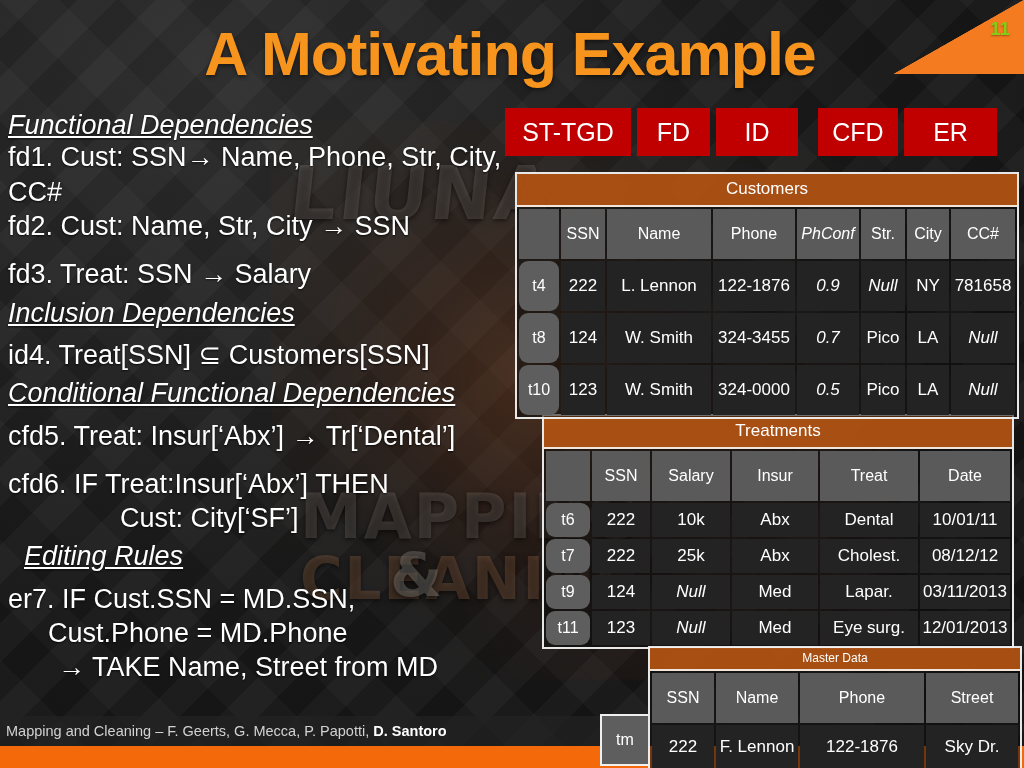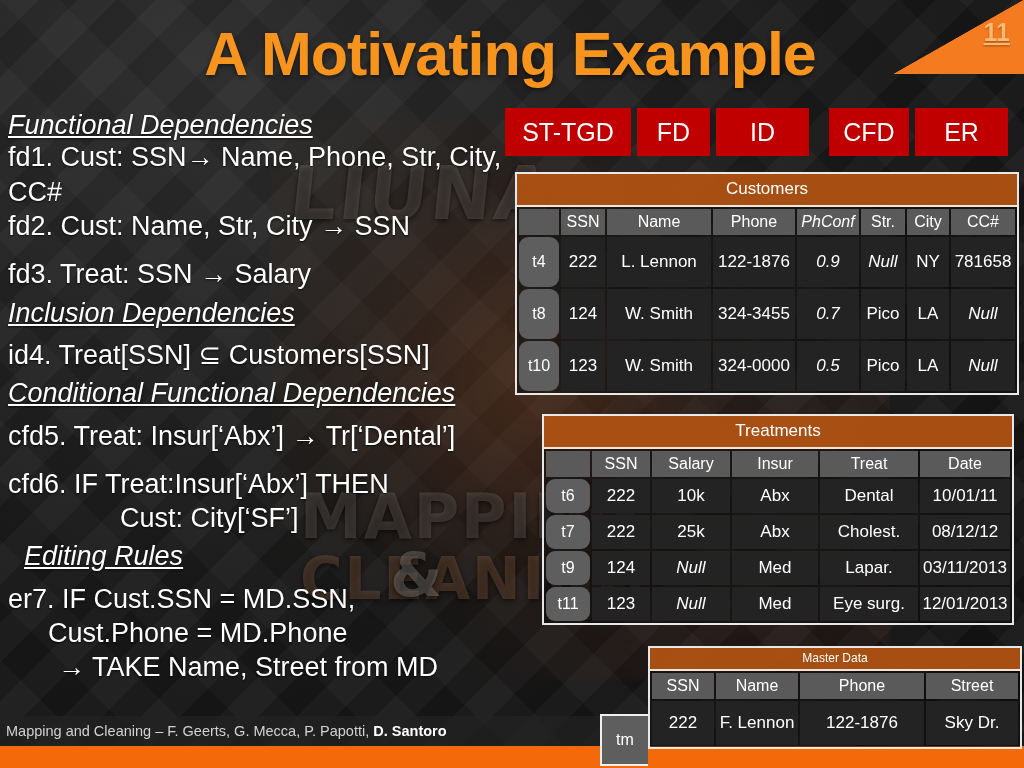--- a/index.html
+++ b/index.html
@@ -55,24 +55,23 @@
   .bg-w4 { left: 390px; top: 540px; font-size: 60px; color: rgba(240,235,225,.21); }
 
   
   .corner {
     position: absolute; right: 0; top: 0;
     width: 130px; height: 74px;
     background: linear-gradient(to bottom right, transparent 0%, transparent 49.5%, #F47B20 50%, #F47B20 100%);
   }
   .pagenum {
     position: absolute; right: 14px; top: 18px;
-    color: #fdba74; font-size: 25px; font-weight: bold;
+    color: #84cc16; font-size: 19px; font-weight: bold;
     font-family: "Liberation Sans", sans-serif;
     text-shadow: 0 1px 2px rgba(0,0,0,.35);
-    text-decoration: underline;
   }
 
   
   .title {
     position: absolute;
     left: 60px; top: 22px; width: 900px;
     text-align: center;
     color: #F7941E;
     font-size: 61px;
     font-weight: bold;
@@ -93,21 +92,21 @@
     color: #ffffff;
     font-size: 25px;
     height: 48px;
     display: flex; align-items: center; justify-content: center;
     padding: 0 10px;
     font-family: "Liberation Sans", sans-serif;
     cursor: pointer;
   }
   .tab-0 { width: 126px; }
   .tab-1 { width: 73px; }
-  .tab-2 { width: 93px; }
+  .tab-2 { width: 82px; }
   .tab-3 { width: 80px; margin-left: 14px; }
   .tab-4 { width: 93px; }
 
   
   .body-text {
     position: absolute; left: 8px; top: 110px;
     width: 520px;
     color: #ffffff;
     font-size: 27px;
     line-height: 1.16;
@@ -155,21 +154,21 @@
     color: #ffffff;
     font-family: "Liberation Sans", sans-serif;
     text-align: center;
     vertical-align: middle;
     font-weight: normal;
     overflow: hidden;
   }
   table.grid th {
     background: #5a5a5a;
     font-size: 16px;
-    padding: 4px 1px;
+    padding: 16px 1px;
   }
   table.grid td {
     background: #232323;
     font-size: 17px;
     padding: 6px 1px;
   }
   table.grid td.rid {
     background: #5e5e5e;
     font-size: 16px;
     border-radius: 9px;

